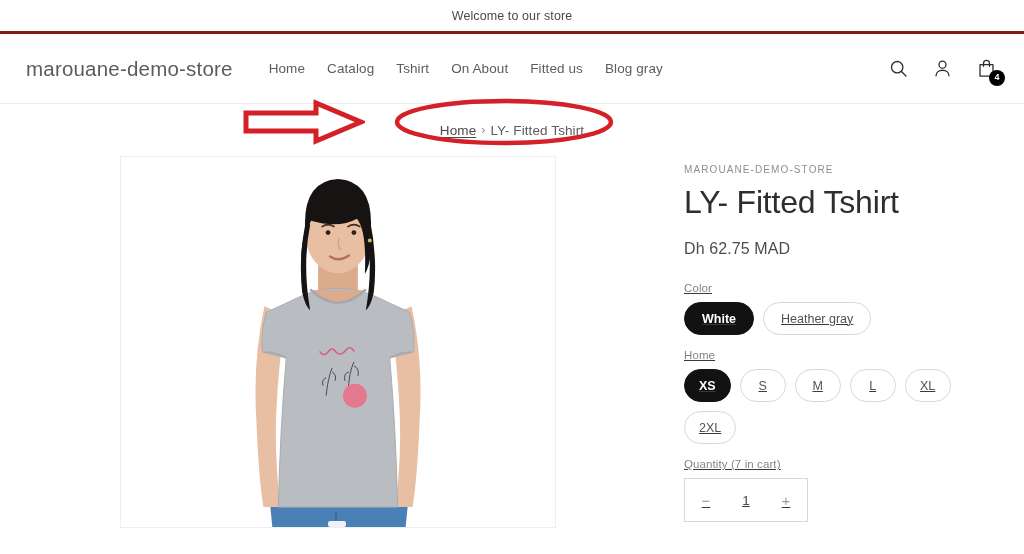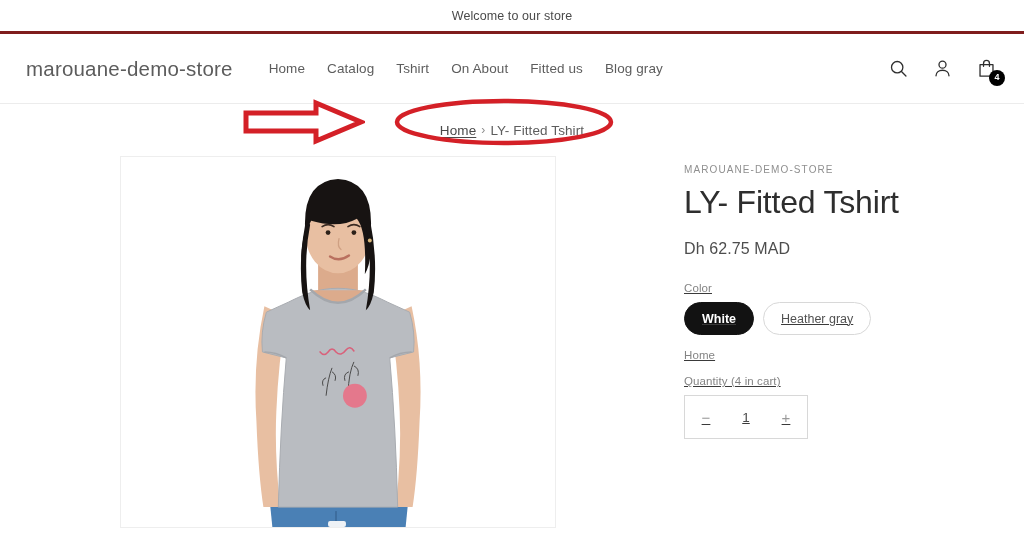--- a/index.html
+++ b/index.html
@@ -298,24 +298,32 @@
     <div class="option-group">
       <div class="option-label">Color</div>
       <div class="pill-row">
         <div class="pill selected">White</div>
         <div class="pill">Heather gray</div>
       </div>
     </div>
 
     <div class="option-group">
       <div class="option-label">Home</div>
+      <div class="pill-row">
+        <div class="pill sz selected">XS</div>
+        <div class="pill sz">S</div>
+        <div class="pill sz">M</div>
+        <div class="pill sz">L</div>
+        <div class="pill sz">XL</div>
+        <div class="pill sz">2XL</div>
+      </div>
     </div>
 
     <div class="option-group">
-      <div class="qty-label">Quantity (4 in cart)</div>
+      <div class="qty-label">Quantity (7 in cart)</div>
       <div class="qty-box">
         <span class="qty-btn">−</span>
         <span class="qty-value">1</span>
         <span class="qty-btn">+</span>
       </div>
     </div>
   </div>
 </div>
 
 </body></html>

